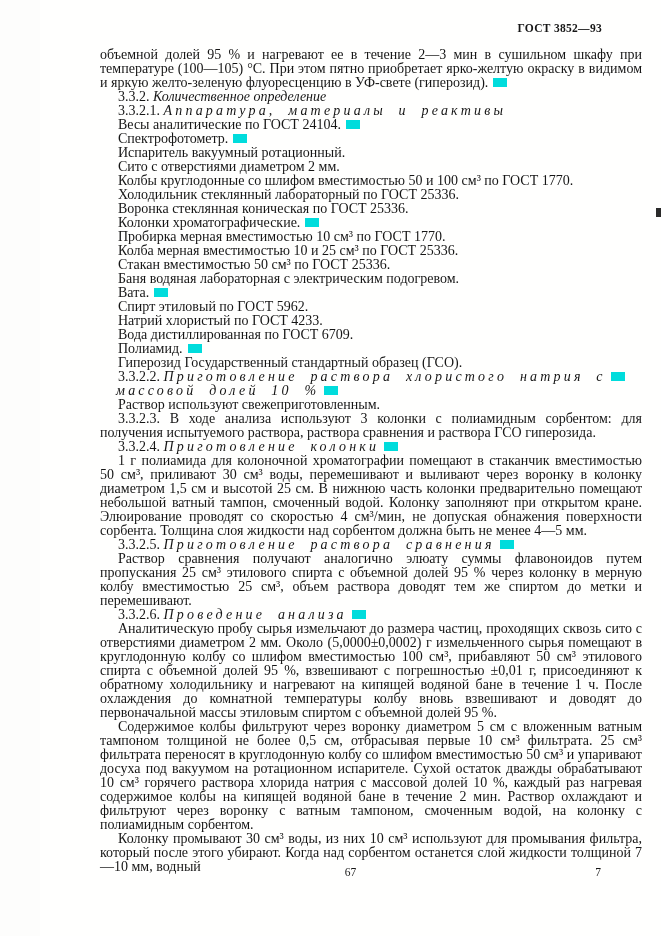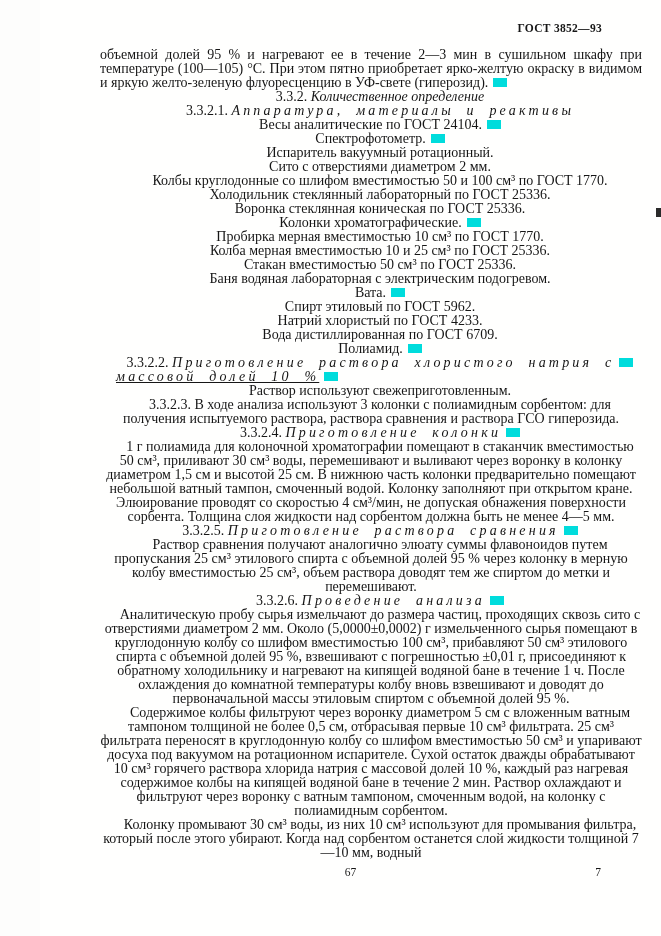--- a/index.html
+++ b/index.html
@@ -17,22 +17,22 @@
     position: absolute; top: 22px; right: 59px;
     font-size: 11.5px; font-weight: bold; letter-spacing: 0.3px;
   }
   .body-text {
     position: absolute; top: 48px; left: 60px; width: 542px;
     font-size: 14px; line-height: 14px;
   }
   p.blk { margin: 0; }
   .just { text-align: justify; }
   .left { text-align: left; }
-  .indent { text-indent: 18px; text-align: center; }
-  .cont { padding-left: 16px; text-decoration: underline; }
+  .indent { text-indent: 18px; }
+  .cont { padding-left: 16px; }
   .num { font-style: normal; }
   .it { font-style: italic; }
   .spaced { font-style: italic; letter-spacing: 3.2px; word-spacing: 6px; }
   .mark {
     display: inline-block;
     width: 14px; height: 9px;
     margin-left: 5px;
     vertical-align: baseline;
   }
   .footer-center {
@@ -67,20 +67,21 @@
       <p class="blk left indent"><span class="">Колонки хроматографические.</span><span class="mark" style="background: rgb(0, 220, 220);"></span></p>
       <p class="blk left indent"><span class="">Пробирка мерная вместимостью 10 см³ по ГОСТ 1770.</span></p>
       <p class="blk left indent"><span class="">Колба мерная вместимостью 10 и 25 см³ по ГОСТ 25336.</span></p>
       <p class="blk left indent"><span class="">Стакан вместимостью 50 см³ по ГОСТ 25336.</span></p>
       <p class="blk left indent"><span class="">Баня водяная лабораторная с электрическим подогревом.</span></p>
       <p class="blk left indent"><span class="">Вата.</span><span class="mark" style="background: rgb(0, 220, 220);"></span></p>
       <p class="blk left indent"><span class="">Спирт этиловый по ГОСТ 5962.</span></p>
       <p class="blk left indent"><span class="">Натрий хлористый по ГОСТ 4233.</span></p>
       <p class="blk left indent"><span class="">Вода дистиллированная по ГОСТ 6709.</span></p>
       <p class="blk left indent"><span class="">Полиамид.</span><span class="mark" style="background: rgb(0, 220, 220);"></span></p>
+      <p class="blk left indent"><span class="">Гиперозид Государственный стандартный образец (ГСО).</span></p>
       <p class="blk left indent"><span class="num">3.3.2.2. </span><span class="spaced">Приготовление раствора хлористого натрия с</span><span class="mark" style="background: rgb(0, 220, 220);"></span></p>
       <p class="blk left cont"><span class="spaced">массовой долей 10 %</span><span class="mark" style="background: rgb(0, 220, 220);"></span></p>
       <p class="blk just indent"><span class="">Раствор используют свежеприготовленным.</span></p>
       <p class="blk just indent"><span class="">3.3.2.3. В ходе анализа используют 3 колонки с полиамидным сорбентом: для получения испытуемого раствора, раствора сравнения и раствора ГСО гиперозида.</span></p>
       <p class="blk left indent"><span class="num">3.3.2.4. </span><span class="spaced">Приготовление колонки</span><span class="mark" style="background: rgb(0, 220, 220);"></span></p>
       <p class="blk just indent"><span class="">1 г полиамида для колоночной хроматографии помещают в стаканчик вместимостью 50 см³, приливают 30 см³ воды, перемешивают и выливают через воронку в колонку диаметром 1,5 см и высотой 25 см. В нижнюю часть колонки предварительно помещают небольшой ватный тампон, смоченный водой. Колонку заполняют при открытом кране. Элюирование проводят со скоростью 4 см³/мин, не допуская обнажения поверхности сорбента. Толщина слоя жидкости над сорбентом должна быть не менее 4—5 мм.</span></p>
       <p class="blk left indent"><span class="num">3.3.2.5. </span><span class="spaced">Приготовление раствора сравнения</span><span class="mark" style="background: rgb(0, 220, 220);"></span></p>
       <p class="blk just indent"><span class="">Раствор сравнения получают аналогично элюату суммы флавоноидов путем пропускания 25 см³ этилового спирта с объемной долей 95 % через колонку в мерную колбу вместимостью 25 см³, объем раствора доводят тем же спиртом до метки и перемешивают.</span></p>
       <p class="blk left indent"><span class="num">3.3.2.6. </span><span class="spaced">Проведение анализа</span><span class="mark" style="background: rgb(0, 220, 220);"></span></p>
       <p class="blk just indent"><span class="">Аналитическую пробу сырья измельчают до размера частиц, проходящих сквозь сито с отверстиями диаметром 2 мм. Около (5,0000±0,0002) г измельченного сырья помещают в круглодонную колбу со шлифом вместимостью 100 см³, прибавляют 50 см³ этилового спирта с объемной долей 95 %, взвешивают с погрешностью ±0,01 г, присоединяют к обратному холодильнику и нагревают на кипящей водяной бане в течение 1 ч. После охлаждения до комнатной температуры колбу вновь взвешивают и доводят до первоначальной массы этиловым спиртом с объемной долей 95 %.</span></p>

